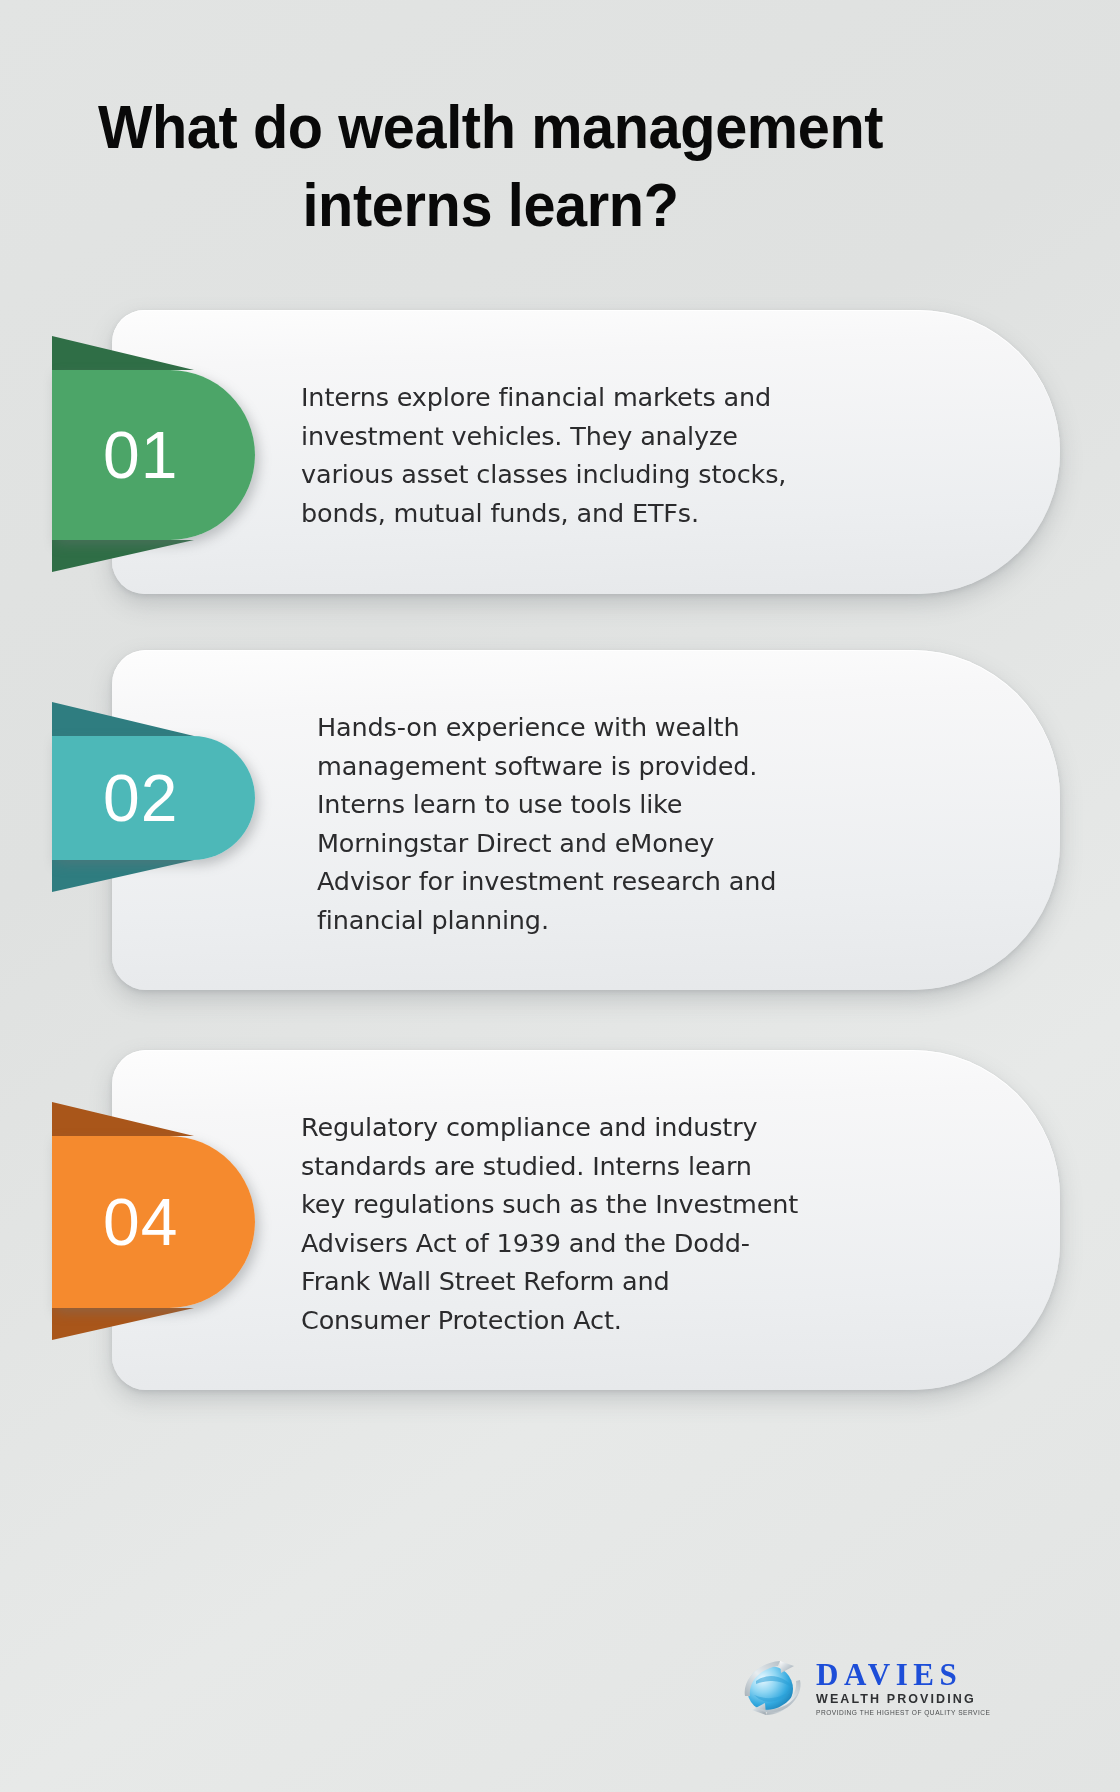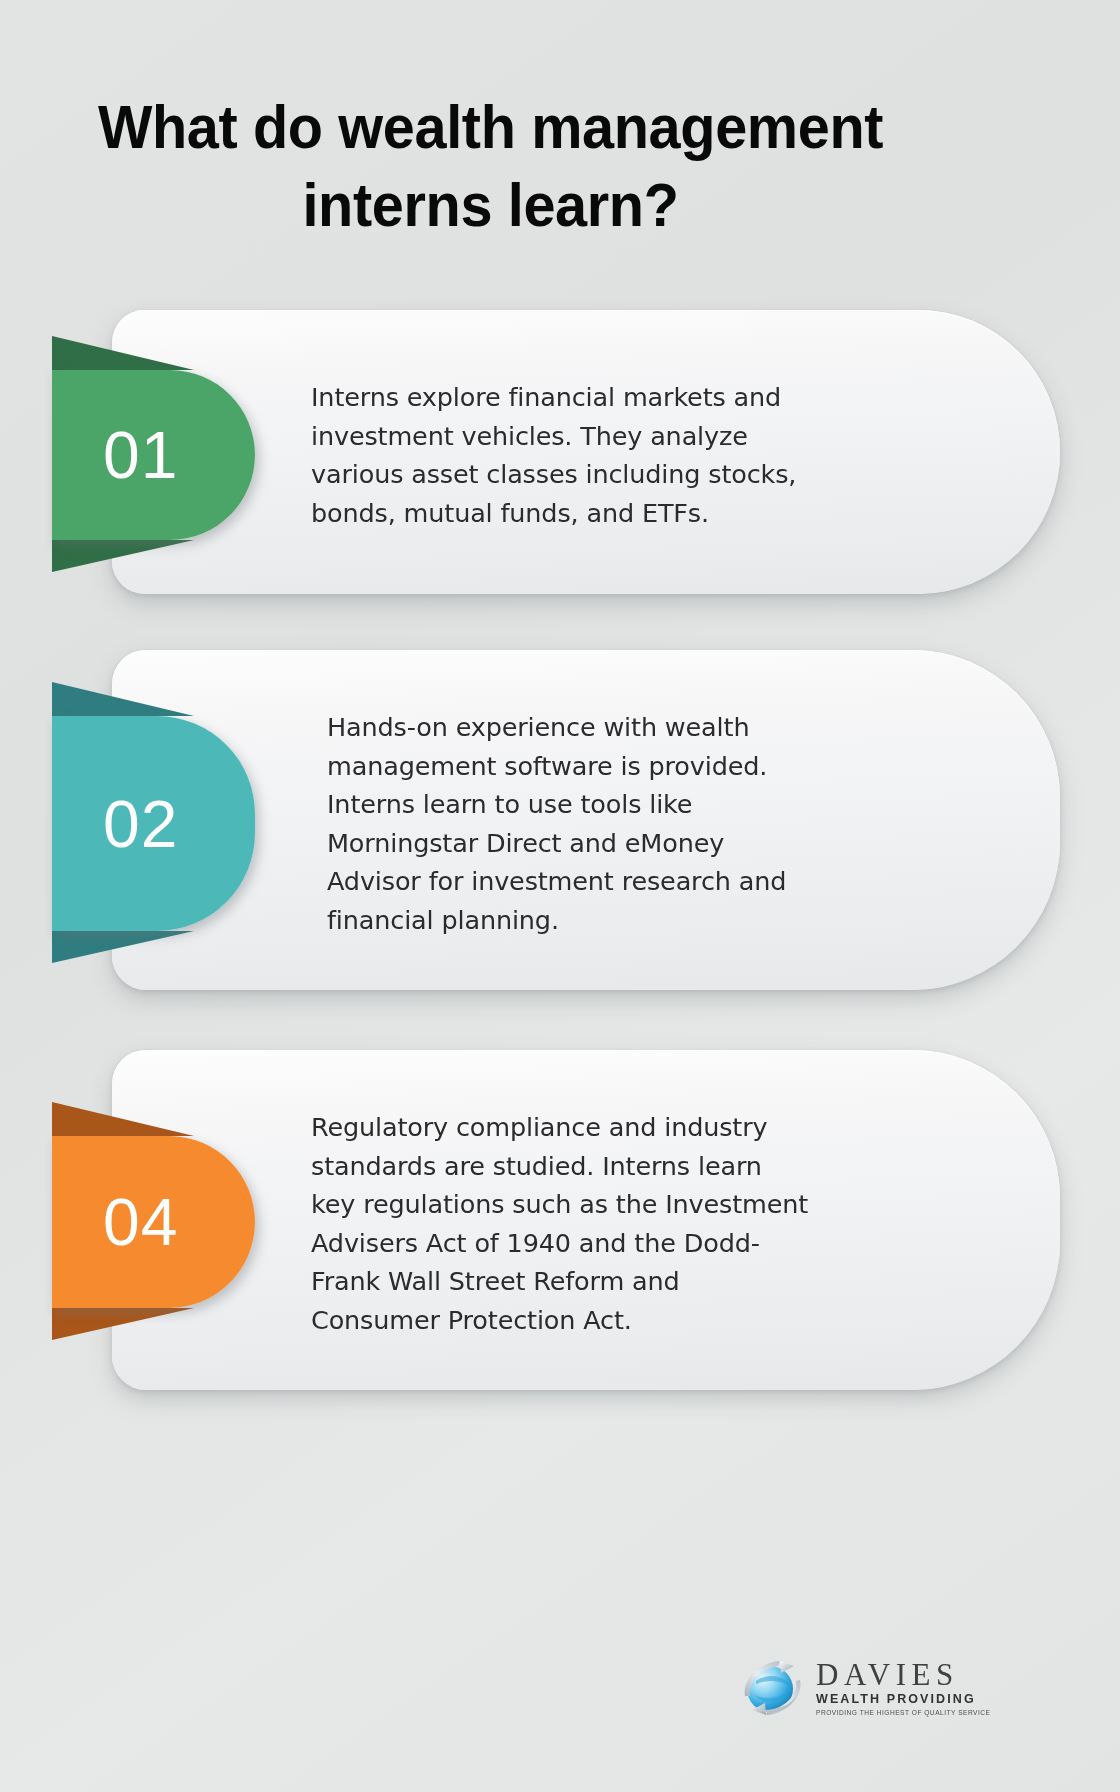--- a/index.html
+++ b/index.html
@@ -51,21 +51,21 @@
   #card-3 { top: 1050px; height: 340px; }
 
   
   .badge-wrap {
     position: absolute;
     left: 52px;
     width: 196px;
     z-index: 4;
   }
   #badge-1 { top: 370px;  height: 170px; }
-  #badge-2 { top: 716px;  height: 215px; }
+  #badge-2 { top: 736px;  height: 124px; }
   #badge-3 { top: 1136px; height: 172px; }
 
   .badge-fold {
     position: absolute;
     left: 0;
     top: -34px;
     width: 0;
     height: 0;
     border-left: 0 solid transparent;
     border-style: solid;
@@ -102,21 +102,21 @@
     font-size: 66px;
     line-height: 1;
     color: #ffffff;
     margin-left: 44px;
     letter-spacing: 1px;
   }
 
   
   .card-text {
     position: absolute;
-    left: 311px;
+    left: 301px;
     width: 520px;
     font-family: "DejaVu Sans", "Liberation Sans", sans-serif;
     font-size: 25.5px;
     line-height: 38.5px;
     color: #2b2b2d;
     letter-spacing: -0.15px;
     z-index: 5;
     white-space: pre-line;
   }
   #text-1 { top: 378px; }
@@ -143,22 +143,22 @@
     margin-left: 6px;
     display: flex;
     flex-direction: column;
     justify-content: center;
   }
   .logo-davies {
     font-family: "Liberation Serif", "DejaVu Serif", serif;
     font-size: 31px;
     line-height: 32px;
     letter-spacing: 5.5px;
-    color: #404040;
-    font-weight: 400;
+    color: #1d4ed8;
+    font-weight: 700;
   }
   .logo-wm {
     font-family: "Liberation Sans", "DejaVu Sans", sans-serif;
     font-size: 12.5px;
     line-height: 15px;
     letter-spacing: 2.1px;
     color: #2f3133;
     font-weight: 700;
     margin-top: 1px;
   }
@@ -205,21 +205,21 @@
   <div class="badge-fold-btm" style="border-color: transparent transparent transparent rgb(47, 125, 128); border-width: 32px 0px 0px 142px; transform: scaleY(-1);"></div>
   <div class="badge-body" style="background: linear-gradient(rgb(77, 184, 184) 0%, rgb(77, 184, 184) 100%);">
     <span class="badge-num">02</span>
   </div>
 </div>
 
 <div class="card" id="card-3"></div>
 <div class="card-text" id="text-3">Regulatory compliance and industry
 standards are studied. Interns learn
 key regulations such as the Investment
-Advisers Act of 1940 and the Dodd-
+Advisers Act of 1939 and the Dodd-
 Frank Wall Street Reform and
 Consumer Protection Act.</div>
 <div class="badge-wrap" id="badge-3">
   <div class="badge-fold" style="border-color: transparent transparent transparent rgb(169, 86, 26);"></div>
   <div class="badge-fold-btm" style="border-color: transparent transparent transparent rgb(169, 86, 26); border-width: 32px 0px 0px 142px; transform: scaleY(-1);"></div>
   <div class="badge-body" style="background: linear-gradient(rgb(245, 138, 46) 0%, rgb(245, 138, 46) 100%);">
     <span class="badge-num">04</span>
   </div>
 </div>
 

